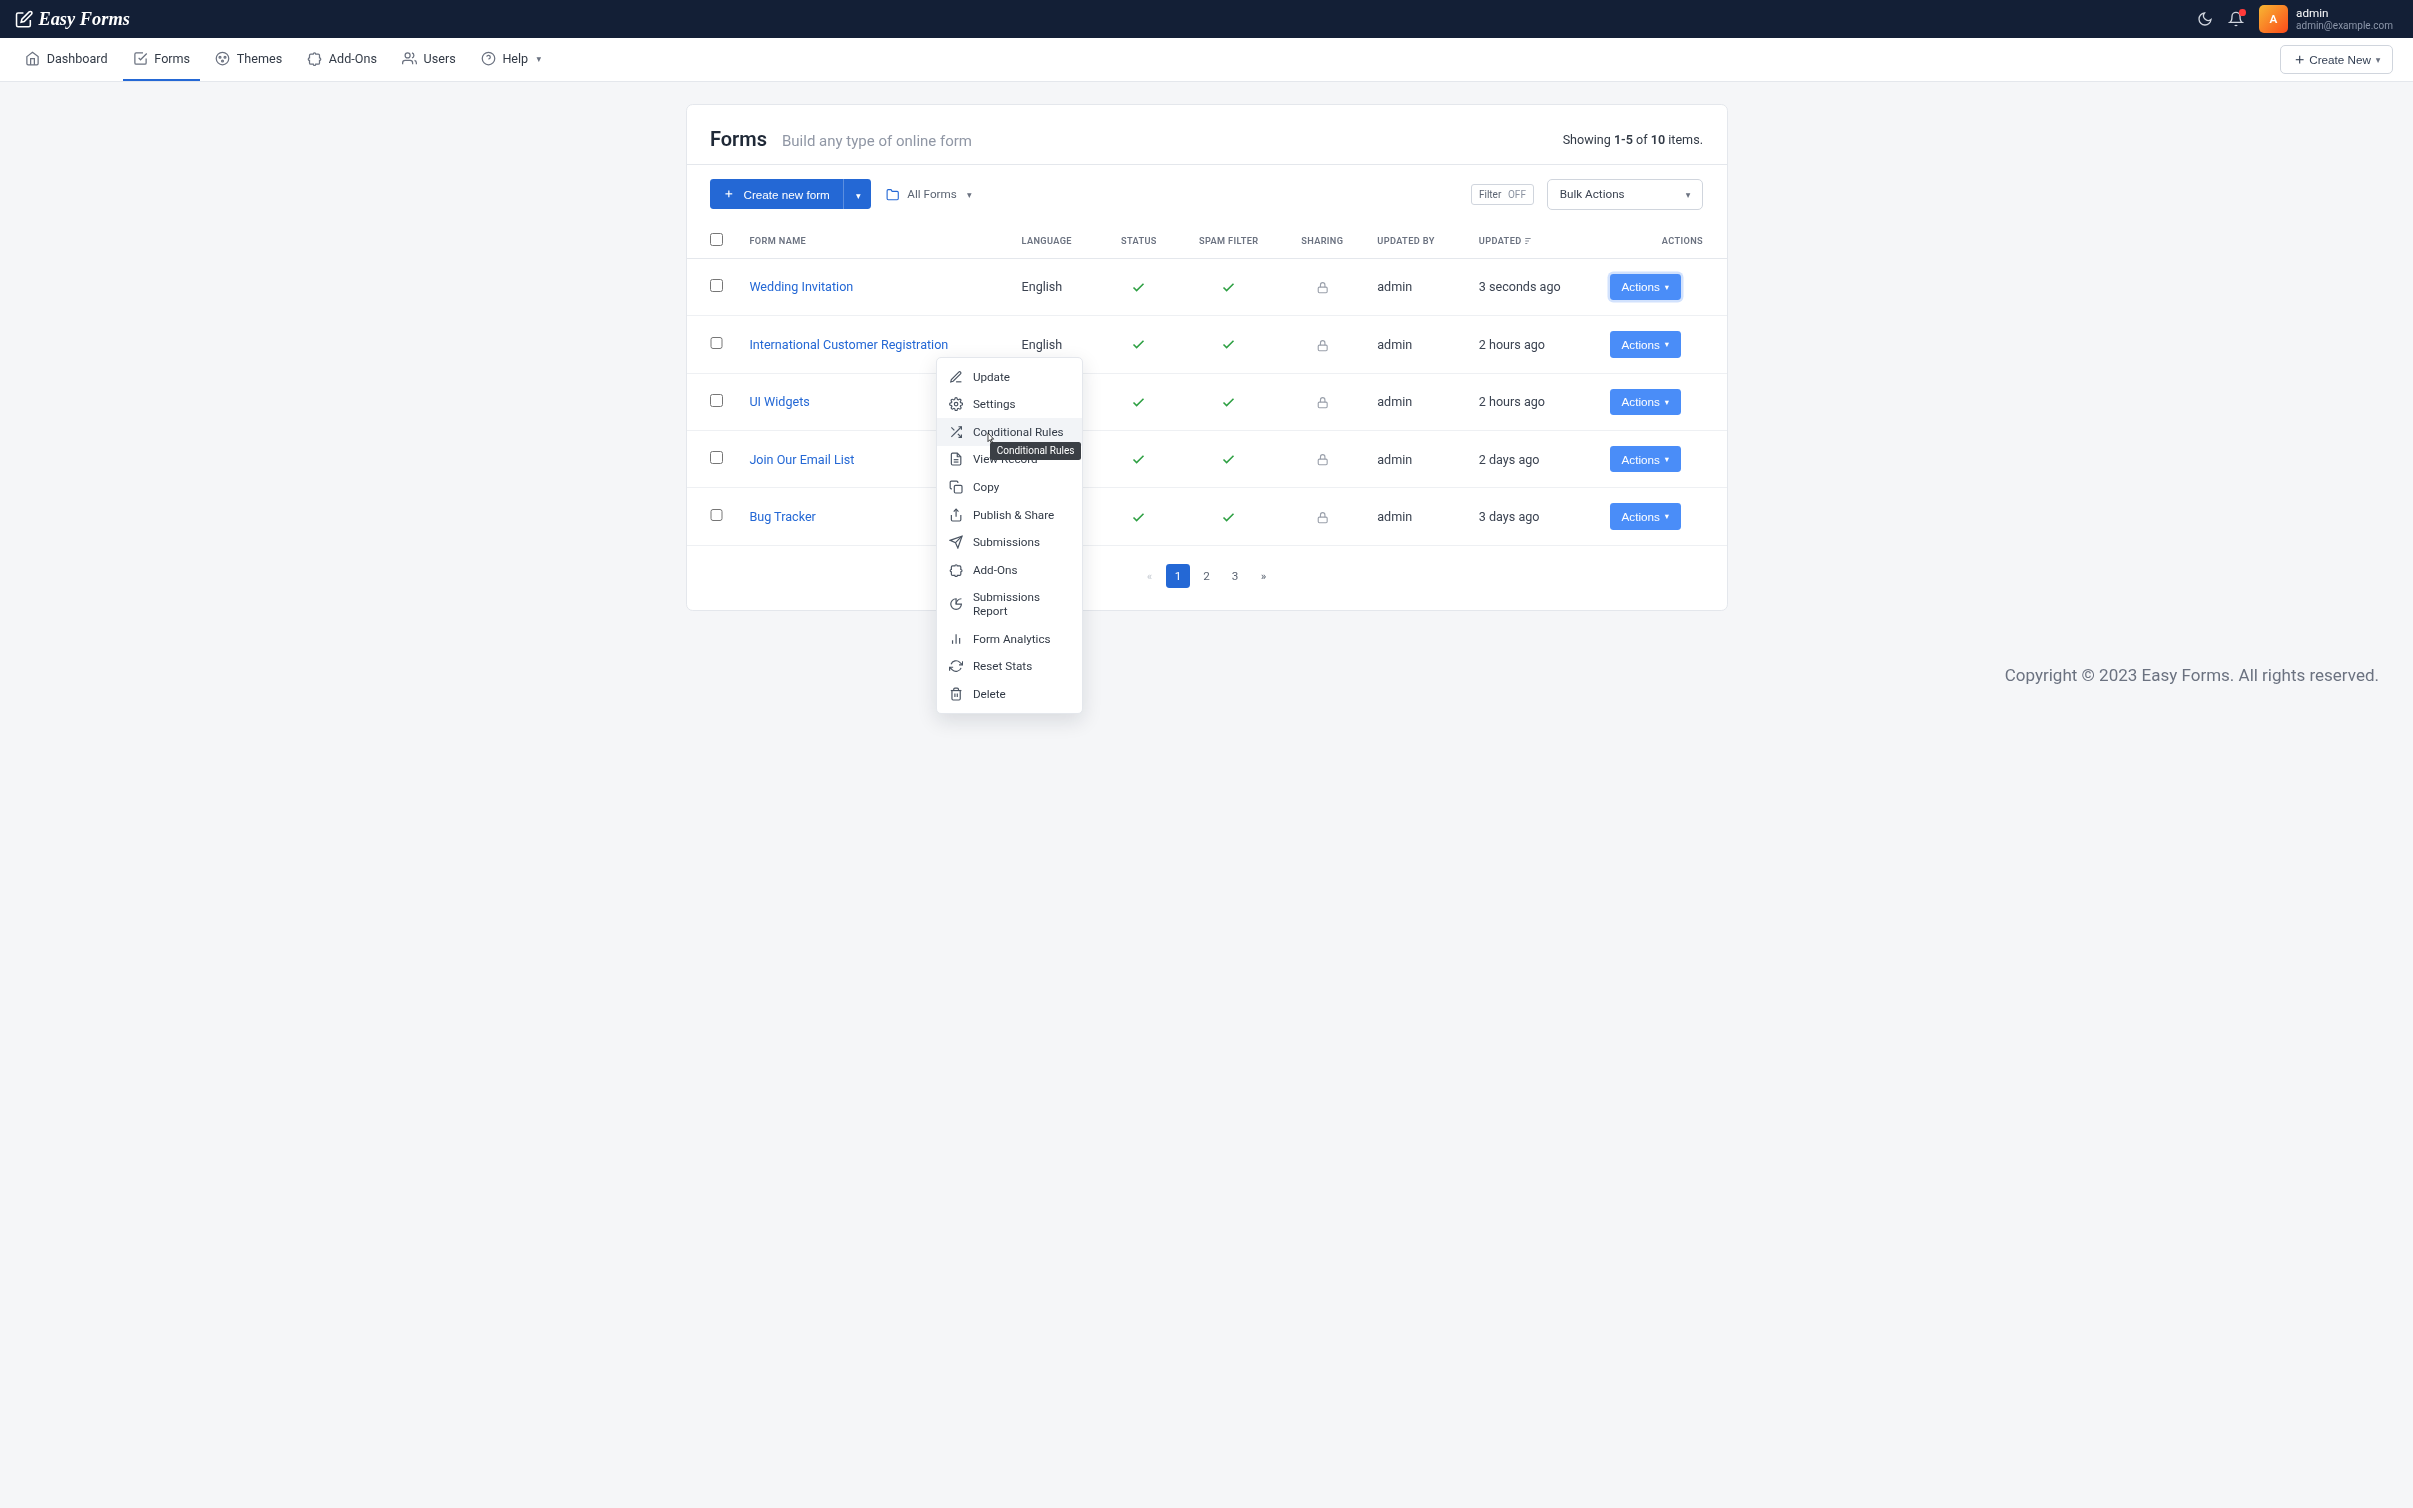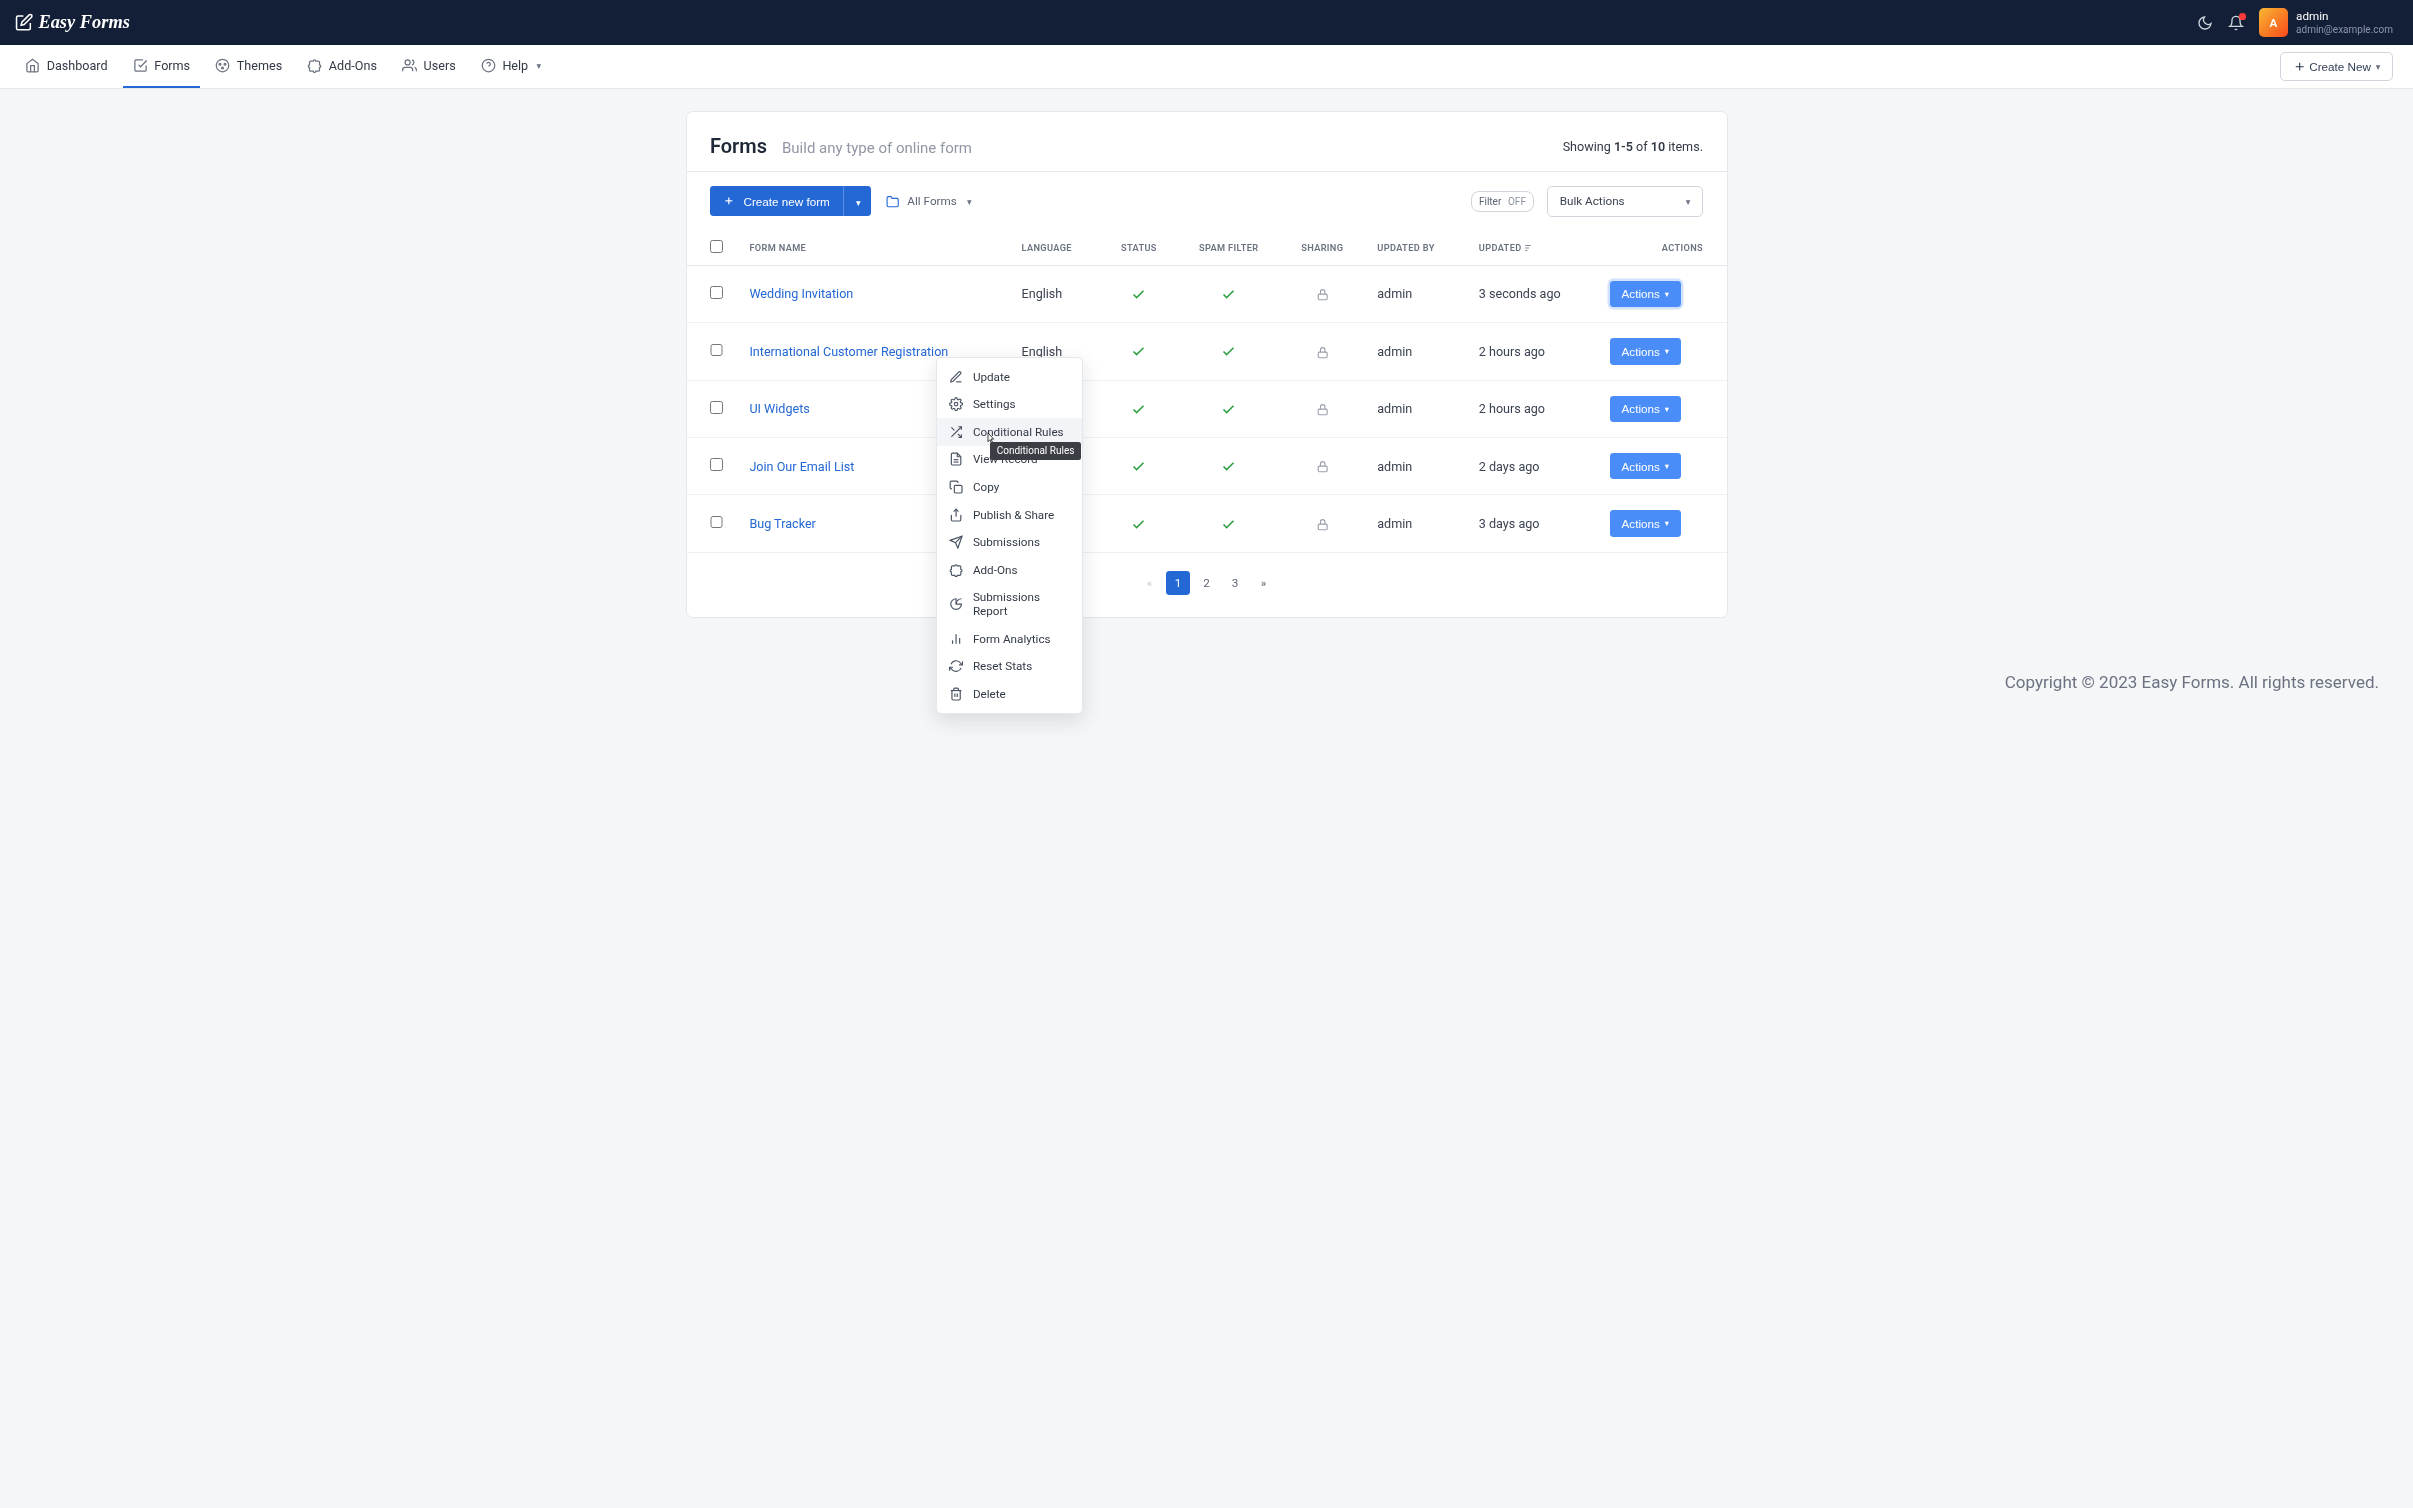--- a/index.html
+++ b/index.html
@@ -1,19 +1,19 @@
 <!DOCTYPE html>
 <html style="font-size:13.4px"><head>
 <meta charset="utf-8">
 <style>
 * { margin: 0; padding: 0; box-sizing: border-box; }
 body { font-family: -apple-system, BlinkMacSystemFont, "Segoe UI", Roboto, "Helvetica Neue", Arial, sans-serif; background: #f5f6f8; color: #333; font-size: 11.7px; }
 
 
-.topbar { background: #131f36; color: #fff; height: 45px; display: flex; align-items: center; justify-content: space-between; padding: 0 20px 0 15px; }
+.topbar { background: #131f36; color: #fff; height: 38px; display: flex; align-items: center; justify-content: space-between; padding: 0 20px 0 15px; }
 .logo { display: flex; align-items: center; gap: 5px; font-style: italic; font-weight: 700; font-size: 18.4px; font-family: "Brush Script MT", cursive; }
 .logo svg { width: 18.4px; height: 18.4px; }
 .topbar-right { display: flex; align-items: center; gap: 15px; }
 .topbar-icon { color: #cfd4dd; cursor: pointer; position: relative; }
 .notif-dot { position: absolute; top: -1.7px; right: -1.7px; width: 6.7px; height: 6.7px; background: #ff3a3a; border-radius: 50%; }
 .user-block { display: flex; align-items: center; gap: 8.4px; }
 .avatar { width: 28.5px; height: 28.5px; border-radius: 5px; background: linear-gradient(135deg,#f7b733,#fc4a1a); display:flex; align-items:center; justify-content:center; color:#fff; font-weight:600;}
 .user-text { line-height: 1.2; }
 .user-name { color: #fff; font-size: 11.7px; }
 .user-email { color: #8c96a9; font-size: 10px; }
@@ -45,21 +45,21 @@
 
 .toolbar { border-top:0.8px solid #e4e7ec; padding: 13.4px 23.5px; display:flex; justify-content:space-between; gap:13.4px;}
 .toolbar-left { display:flex; align-items:center; gap:15px; }
 .btn-primary-split { display:flex; }
 .btn-primary { background:#2468d5; color:#fff; border:none; padding:7.5px 13.4px; border-radius:3.4px 0 0 3.4px; display:flex; align-items:center; gap:8.4px; cursor:pointer; font-size:11.7px; }
 .btn-primary svg{width:11.7px;height:11.7px;}
 .btn-primary-caret { background:#2468d5; color:#fff; border:none; border-left:0.8px solid rgba(255,255,255,.25); padding:7.5px 10px; border-radius:0 3.4px 3.4px 0; cursor:pointer;}
 .folder-filter { display:flex; align-items:center; gap:8.4px; color:#5b6472; cursor:pointer; font-size:11.7px;}
 .folder-filter svg{width:13.4px;height:13.4px; color:#2468d5;}
 .toolbar-right { display:flex; align-items:center; gap:13.4px; }
-.filter-badge { border:0.8px solid #d0d5dd; border-radius:8px; padding:4.2px 6.7px; font-size:10px; color:#5b6472; background:#fff; display:flex; gap:6.7px; align-items:center;}
+.filter-badge { border:0.8px solid #d0d5dd; border-radius:3px; padding:4.2px 6.7px; font-size:10px; color:#5b6472; background:#fff; display:flex; gap:6.7px; align-items:center;}
 .filter-badge .off{color:#8b93a1;}
 .bulk-select { border:0.8px solid #d0d5dd; border-radius:5px; padding:7.5px 11.7px; width:156px; display:flex; align-items:center; justify-content:space-between; color:#3b4351; cursor:pointer; background:#fff;}
 
 
 table { width:100%; border-collapse: collapse; }
 thead th { text-align:left; font-size:9.2px; letter-spacing:.04em; color:#6b7280; font-weight:600; text-transform:uppercase; padding: 10px 13.4px; border-bottom:0.8px solid #e4e7ec;}
 thead th:first-child{ padding-left:23.5px; width:37px;}
 tbody td { padding: 15px 13.4px; border-bottom:0.8px solid #eef0f3; vertical-align:middle; font-size:12.6px; color:#3b4351;}
 tbody td:first-child{ padding-left:23.5px;}
 tbody tr:last-child td{border-bottom:none;}

